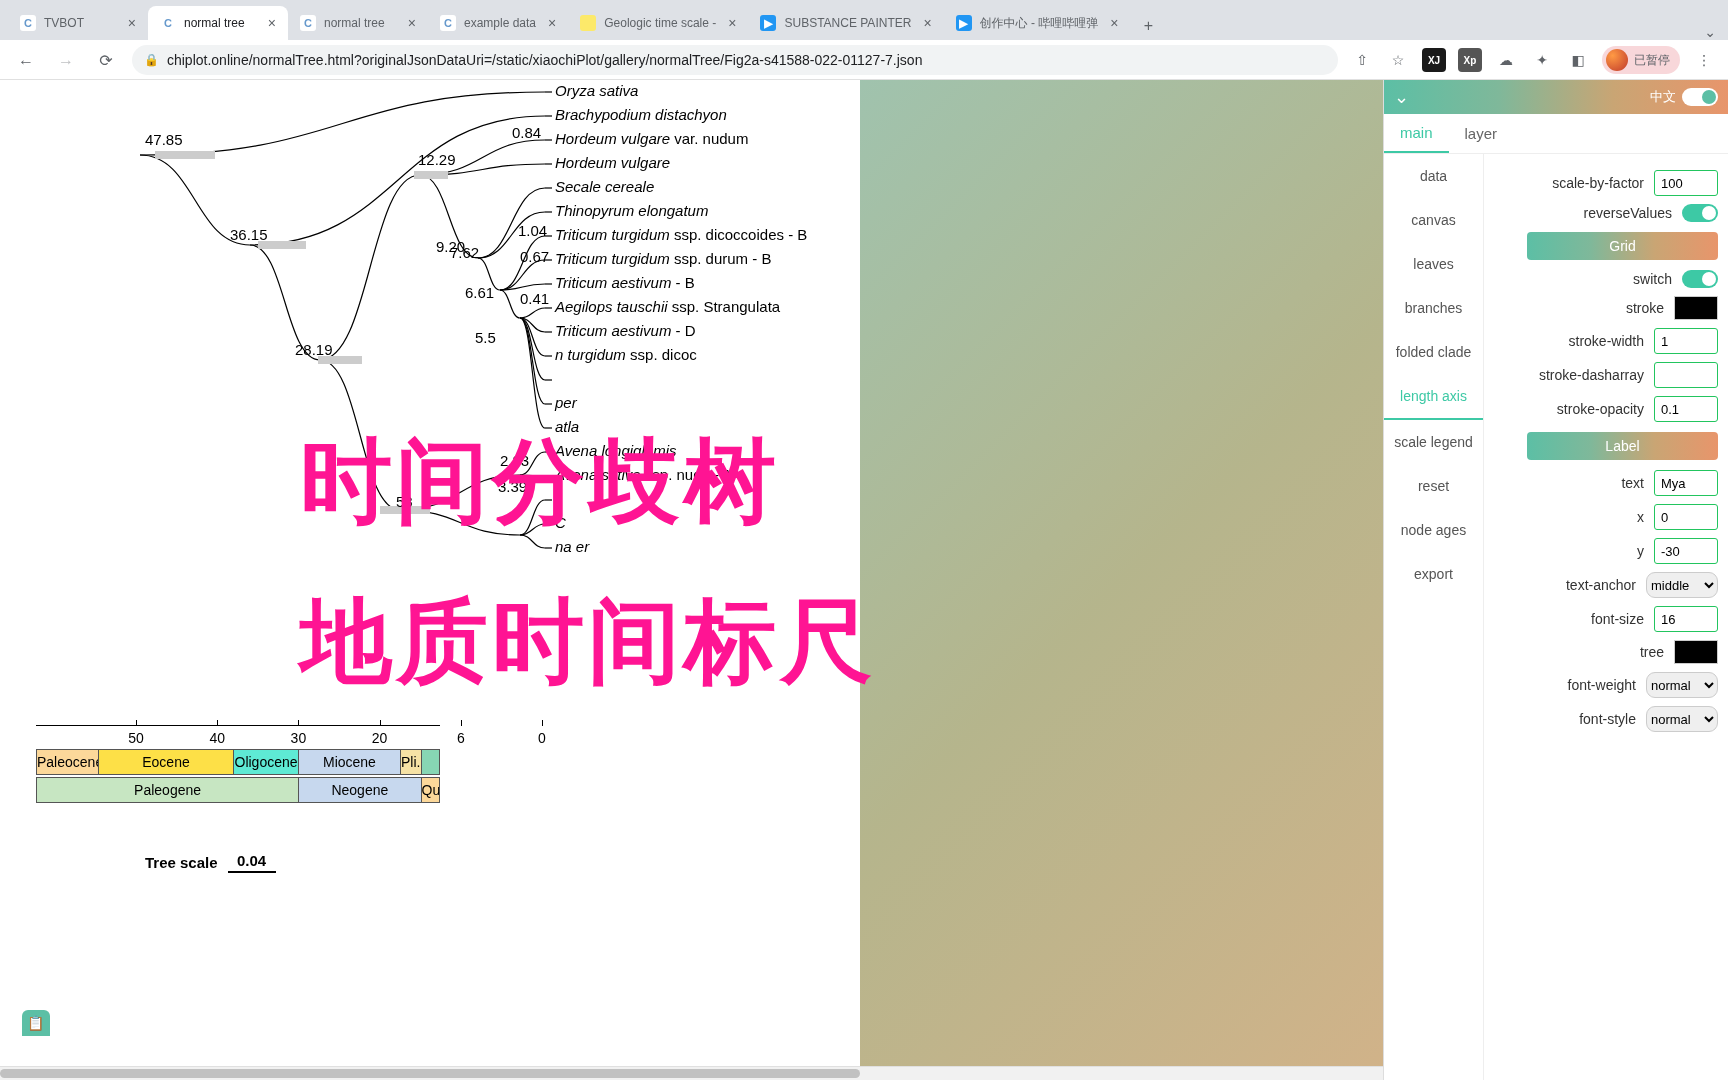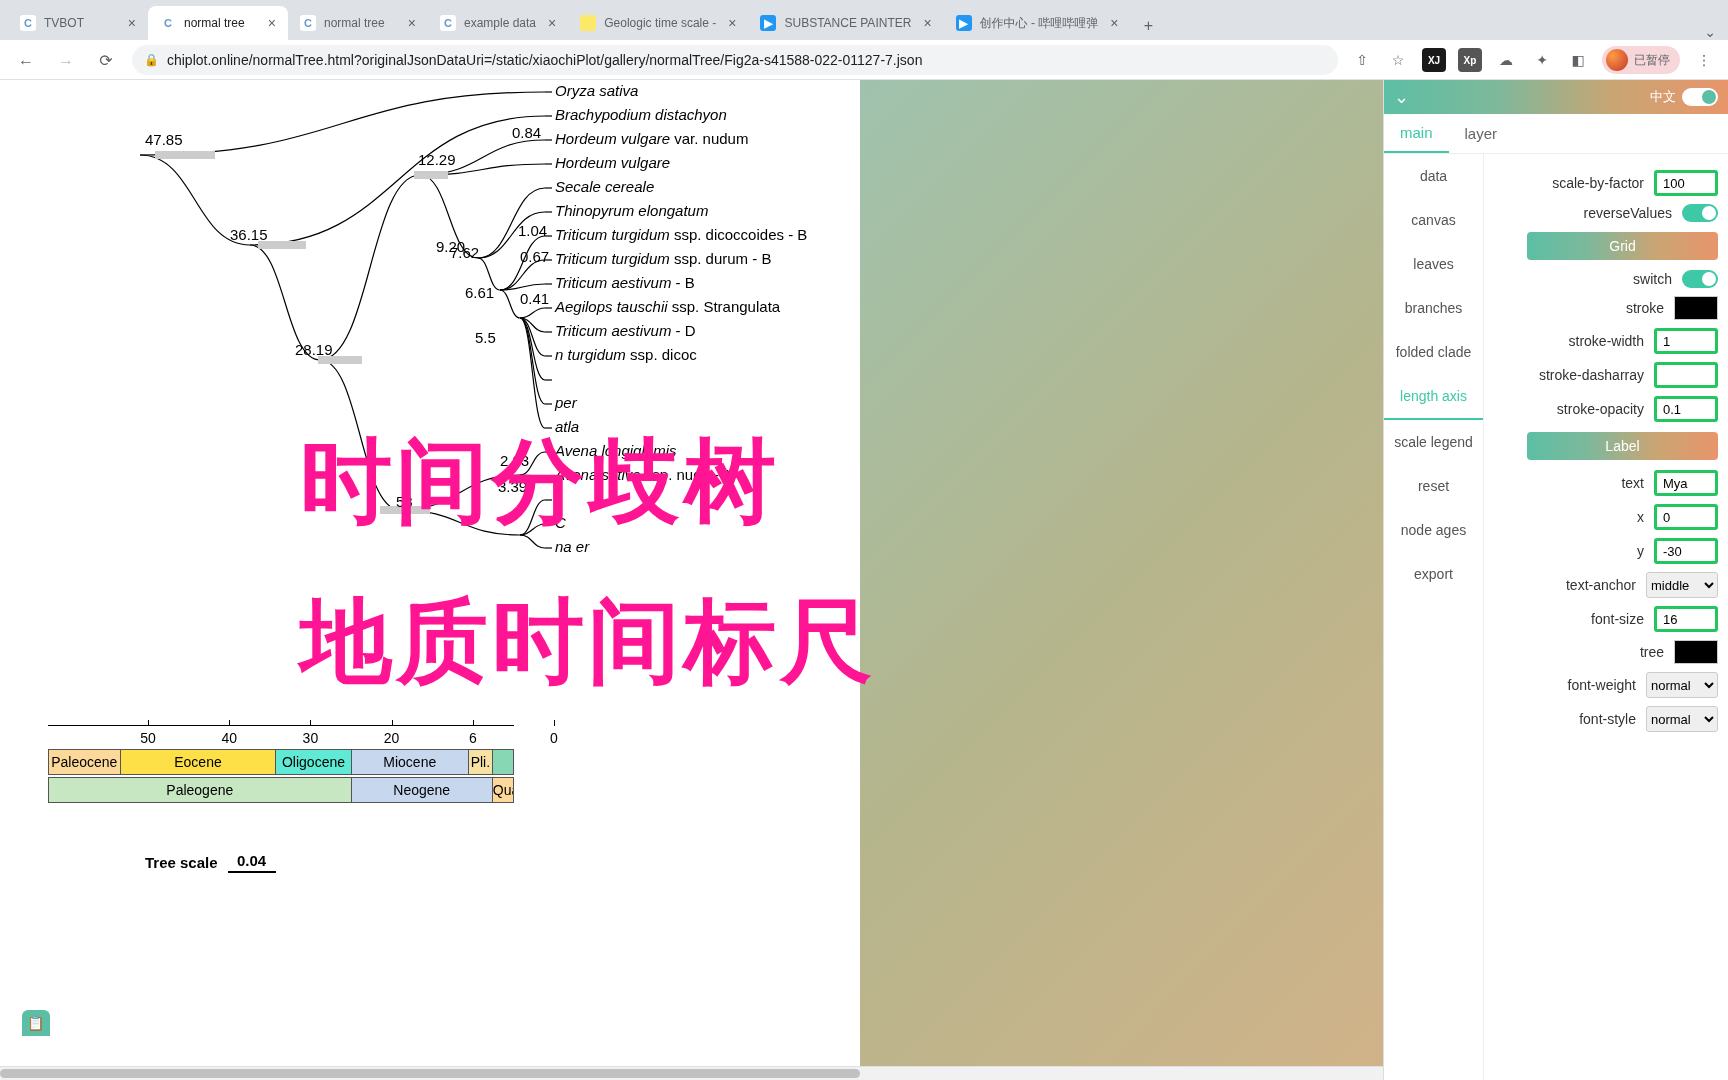--- a/index.html
+++ b/index.html
@@ -38,21 +38,21 @@
 .tree-svg .species { font-style: italic; font-size: 15px; }
 .tree-svg path.branch { stroke: #000; stroke-width: 1.2; fill: none; }
 .tree-svg rect.node-rect { fill: #ccc; }
 
 
 .overlay-text { position: absolute; left: 300px; font-size: 92px; font-weight: 700; color: #ff1493; letter-spacing: 4px; white-space: nowrap; pointer-events: none; }
 .overlay-text.l1 { top: 340px; }
 .overlay-text.l2 { top: 500px; }
 
 
-.timescale { position: absolute; left: 48px; top: 645px; width: 466px; }
+.timescale { position: absolute; left: 36px; top: 645px; width: 404px; }
 .ts-axis { position: relative; height: 22px; border-top: 1px solid #000; }
 .ts-tick { position: absolute; top: -6px; height: 6px; border-left: 1px solid #000; }
 .ts-label { position: absolute; top: 4px; font-size: 14px; transform: translateX(-50%); }
 .ts-row { display: flex; border: 1px solid #555; margin-top: 2px; }
 .ts-cell { border-right: 1px solid #555; text-align: center; font-size: 14px; padding: 4px 0; white-space: nowrap; overflow: hidden; }
 .ts-cell:last-child { border-right: none; }
 
 .tree-scale { position: absolute; left: 145px; top: 772px; font-size: 15px; display: flex; align-items: center; gap: 10px; }
 .tree-scale .bar { width: 48px; border-top: 2px solid #000; }
 .tree-scale .val { font-weight: 600; }
@@ -72,22 +72,22 @@
 .sp-tab.active { color: #3dc9a5; border-bottom: 2px solid #3dc9a5; }
 
 .sp-body { flex: 1; display: flex; overflow: hidden; gap: 33px; }
 .sub-nav { width: 100px; border-right: 1px solid #eee; display: flex; flex-direction: column; }
 .sub-nav div { padding: 14px 8px; text-align: center; font-size: 14px; color: #555; cursor: pointer; }
 .sub-nav div.active { color: #3dc9a5; border-bottom: 2px solid #3dc9a5; }
 
 .controls { flex: 1; overflow-y: auto; padding: 8px 10px; }
 .ctrl-row { display: flex; align-items: center; justify-content: flex-end; gap: 10px; margin: 8px 0; }
 .ctrl-row label { font-size: 14px; color: #333; text-align: right; }
-.ctrl-row input[type=text] { width: 64px; height: 26px; border: 3px solid #22c55e; border-radius: 3px; padding: 0 6px; font-size: 13px; }
-.ctrl-row select { width: 72px; height: 26px; border: 1px solid #ccc; border-radius: 3px; font-size: 13px; }
+.ctrl-row input[type=text] { width: 64px; height: 26px; border: 1px solid #22c55e; border-radius: 3px; padding: 0 6px; font-size: 13px; }
+.ctrl-row select { width: 72px; height: 26px; border: 1px solid #ccc; border-radius: 9px; font-size: 13px; }
 .color-swatch { width: 44px; height: 24px; border: 1px solid #ccc; background: #000; cursor: pointer; }
 .section-hdr { height: 28px; border-radius: 4px; background: linear-gradient(90deg, #5cbfa5, #7fb89a, #c9a574, #e8956b); color: #fff; display: flex; align-items: center; justify-content: center; font-size: 14px; margin: 10px 0; }
 
 
 .bl-tab { position: absolute; left: 22px; bottom: 44px; width: 28px; height: 26px; border-radius: 6px 6px 0 0; background: #5cbfa5; display: flex; align-items: center; justify-content: center; color: #fff; font-size: 14px; cursor: pointer; }
 
 
 .canvas-scroll-h { position: absolute; bottom: 0; left: 0; right: 0; height: 14px; background: #f1f1f1; border-top: 1px solid #e0e0e0; }
 .canvas-scroll-h .thumb { position: absolute; left: 0; width: 860px; top: 2px; bottom: 2px; background: #c1c1c1; border-radius: 6px; }
 </style>

